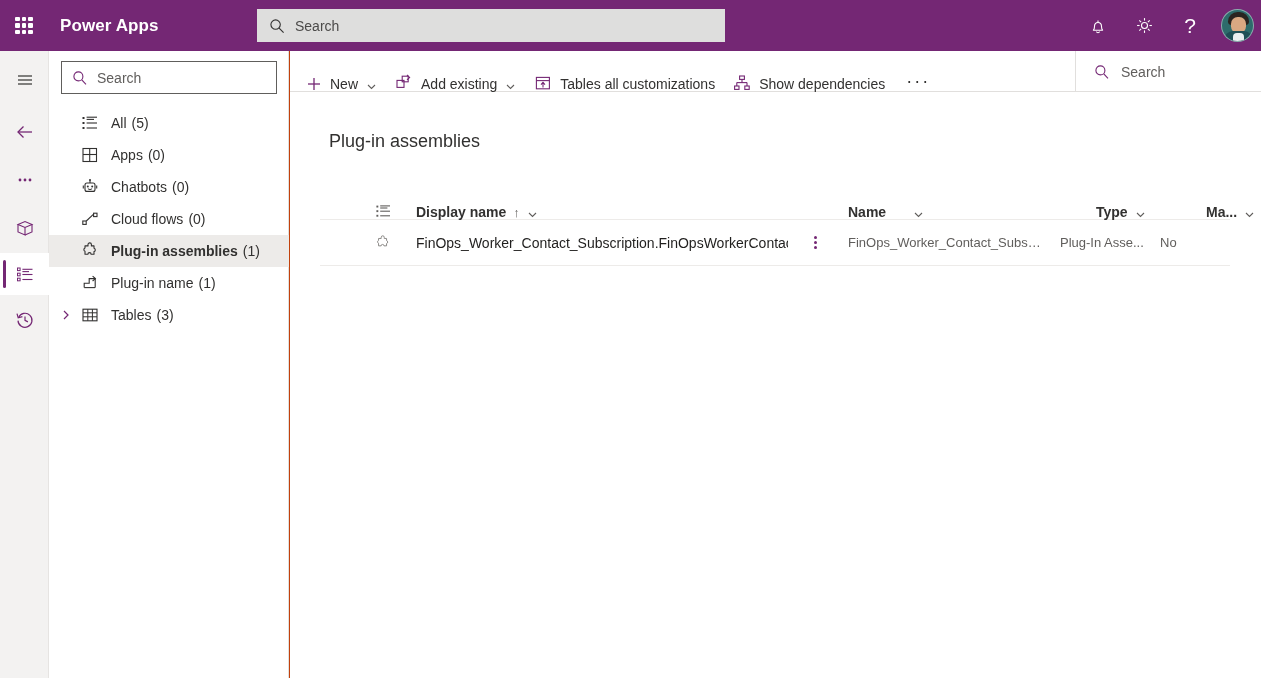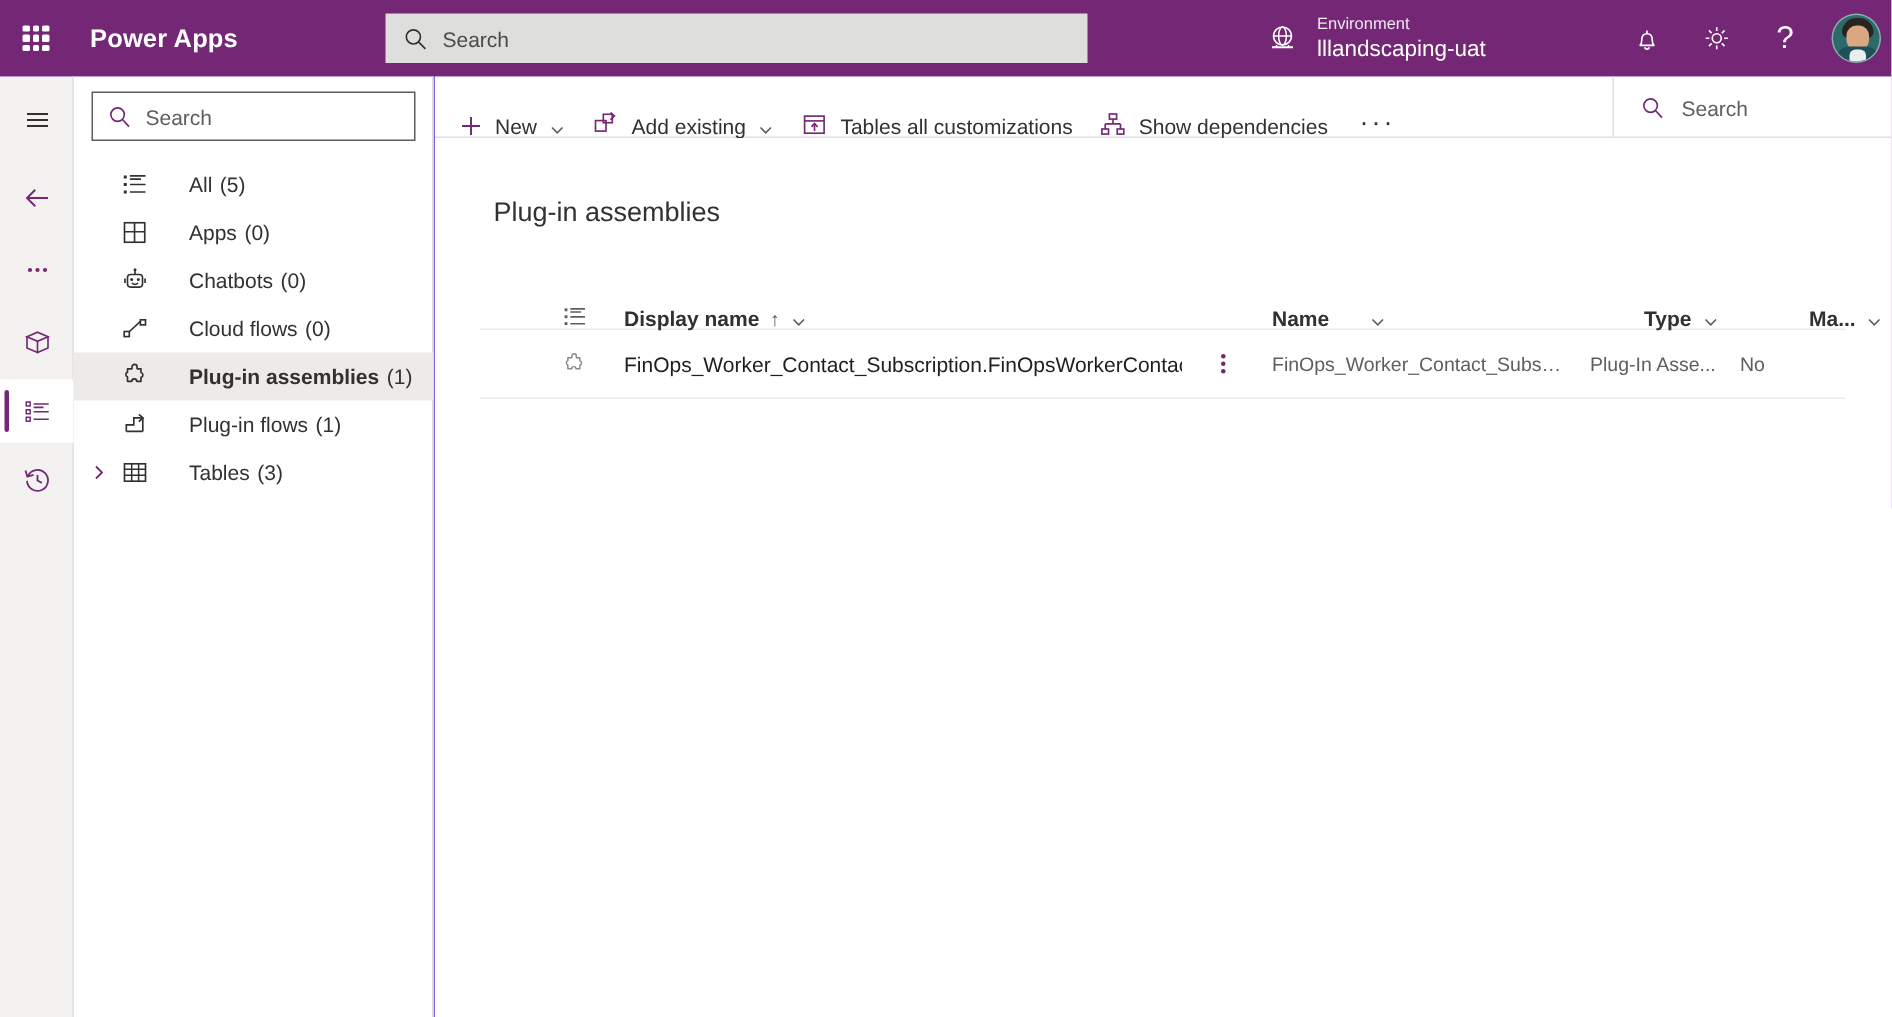--- a/index.html
+++ b/index.html
@@ -4,21 +4,21 @@
 <style>
   * { box-sizing: border-box; }
   html, body {
     margin: 0; padding: 0;
     width: 1261px; height: 678px;
     overflow: hidden;
     background: #ffffff;
     font-family: "Liberation Sans", sans-serif;
     -webkit-font-smoothing: antialiased;
   }
-  .app { position: relative; width: 1261px; height: 678px; background:#8b5cf6; }
+  .app { position: relative; width: 1261px; height: 678px; background:#c2410c; }
 
   
   .suitebar {
     position: absolute; top: 0; left: 0; width: 1261px; height: 51px;
     background: #742774;
     display: flex; align-items: center;
   }
   .waffle {
     width: 48px; height: 51px;
     display: flex; align-items: center; justify-content: center;
@@ -108,21 +108,21 @@
   .navitem {
     position: relative; height: 32px; display: flex; align-items: center;
     padding-left: 31px; cursor: pointer;
   }
   .navitem.selected { background: #edebe9; }
   .navitem .nicon {
     width: 20px; height: 20px; display: flex; align-items: center; justify-content: center;
     flex: 0 0 20px;
   }
   .navitem .nlabel {
-    font-size: 14px; color: #323130; margin-left: 26px; white-space: nowrap;
+    font-size: 14px; color: #323130; margin-left: 11px; white-space: nowrap;
   }
   .navitem.selected .nlabel { font-weight: bold; }
   .navitem .ncount { font-size: 14px; color: #323130; margin-left: 5px; }
   .navitem.selected .ncount { font-weight: normal; }
   .navitem .chev {
     position: absolute; left: 10px; top: 0; height: 32px;
     display: flex; align-items: center; justify-content: center; width: 14px;
   }
 
   
@@ -217,36 +217,20 @@
     <div class="topsearch">
       <span>
         <svg width="16" height="16" viewBox="0 0 16 16">
           <circle cx="6.6" cy="6.6" r="4.7" fill="none" stroke="#323130" stroke-width="1.1"></circle>
           <line x1="10.1" y1="10.1" x2="14.6" y2="14.6" stroke="#323130" stroke-width="1.1"></line>
         </svg>
       </span>
       <span class="ph">Search</span>
     </div>
 
-    <div class="env">
-      <span class="globe">
-        <svg width="20" height="20" viewBox="0 0 20 20">
-          <ellipse cx="10" cy="8" rx="6" ry="6" fill="none" stroke="#fff" stroke-width="1.1"></ellipse>
-          <line x1="4" y1="8" x2="16" y2="8" stroke="#fff" stroke-width="1"></line>
-          <ellipse cx="10" cy="8" rx="2.6" ry="6" fill="none" stroke="#fff" stroke-width="1"></ellipse>
-          <line x1="3" y1="15.5" x2="17" y2="15.5" stroke="#fff" stroke-width="1.2"></line>
-          <line x1="6" y1="14" x2="6" y2="15.5" stroke="#fff" stroke-width="1"></line>
-          <line x1="14" y1="14" x2="14" y2="15.5" stroke="#fff" stroke-width="1"></line>
-        </svg>
-      </span>
-      <span class="txt">
-        <span class="lbl">Environment</span>
-        <span class="val">lllandscaping-uat</span>
-      </span>
-    </div>
 
     <div class="topicons">
       <div class="ticon">
         <svg width="20" height="20" viewBox="0 0 20 20">
           <path d="M5.4 14.2c1-1 1.1-2 1.1-3.6 0-2.3 1.2-4.1 3.5-4.1s3.5 1.8 3.5 4.1c0 1.6.1 2.6 1.1 3.6z" fill="none" stroke="#fff" stroke-width="1.1" stroke-linejoin="round"></path>
           <path d="M8.4 15.6a1.7 1.7 0 0 0 3.2 0" fill="none" stroke="#fff" stroke-width="1.1"></path>
           <line x1="10" y1="4.4" x2="10" y2="6.1" stroke="#fff" stroke-width="1.1"></line>
         </svg>
       </div>
       <div class="ticon">
@@ -414,21 +398,21 @@
 
       <div class="navitem">
         <span class="nicon">
           <svg width="18" height="18" viewBox="0 0 18 18">
             <path d="M3.2 13.6 V9.2 H8.2 V4.6 H14.2" fill="none" stroke="#323130" stroke-width="1.1"></path>
             <line x1="3.2" y1="13.6" x2="14.2" y2="13.6" stroke="#323130" stroke-width="1.1"></line>
             <line x1="14.2" y1="4.6" x2="14.2" y2="13.6" stroke="#323130" stroke-width="1.1"></line>
             <polyline points="11.6,2.2 14.4,4.6 11.6,7" fill="none" stroke="#323130" stroke-width="1.1"></polyline>
           </svg>
         </span>
-        <span class="nlabel">Plug-in flows</span>
+        <span class="nlabel">Plug-in name</span>
         <span class="ncount">(1)</span>
       </div>
 
       <div class="navitem">
         <span class="chev">
           <svg width="12" height="12" viewBox="0 0 12 12">
             <polyline points="4,2 8,6 4,10" fill="none" stroke="#742774" stroke-width="1.2"></polyline>
           </svg>
         </span>
         <span class="nicon">

